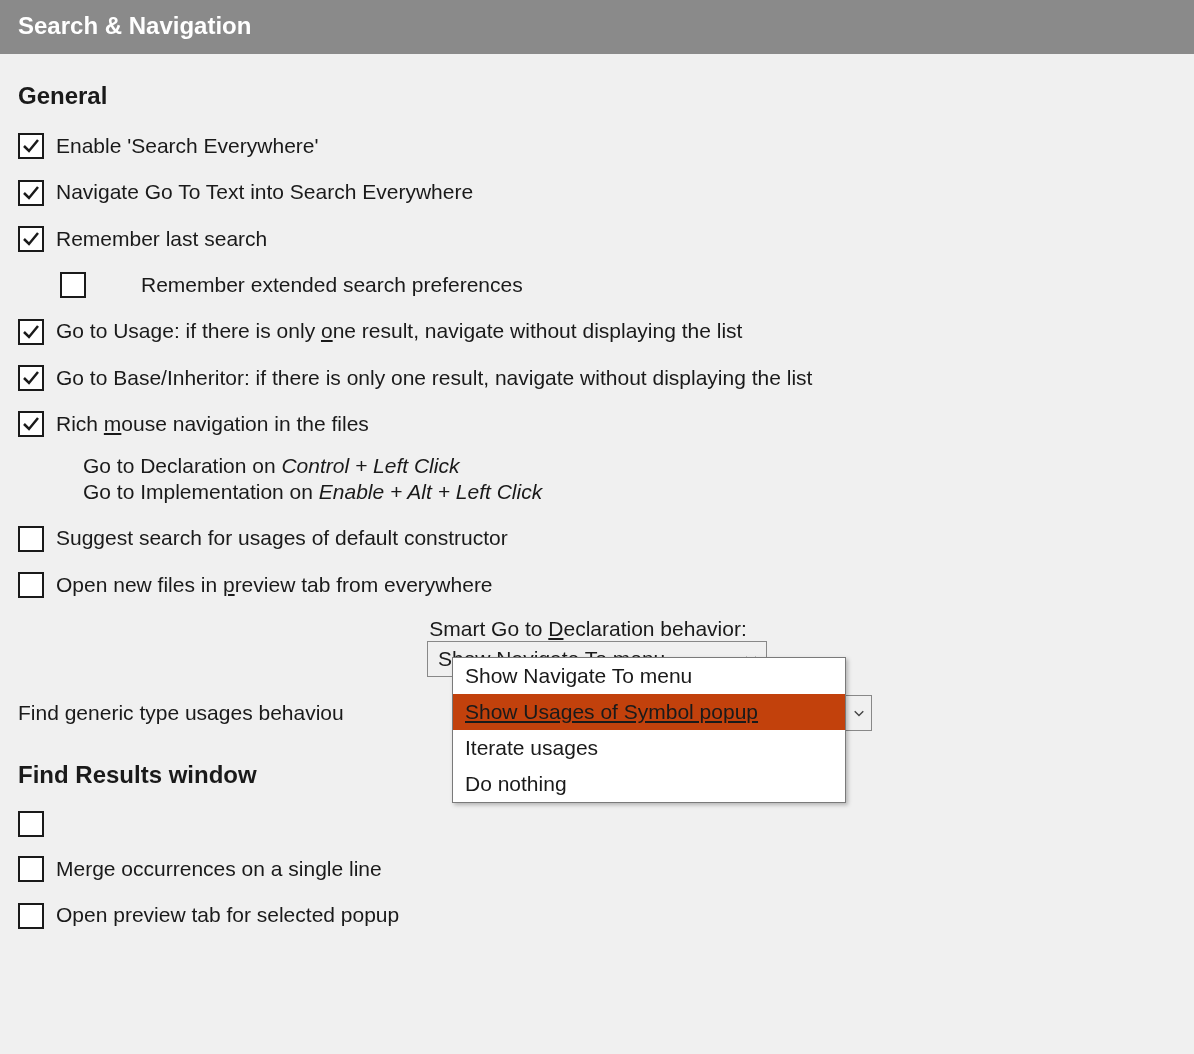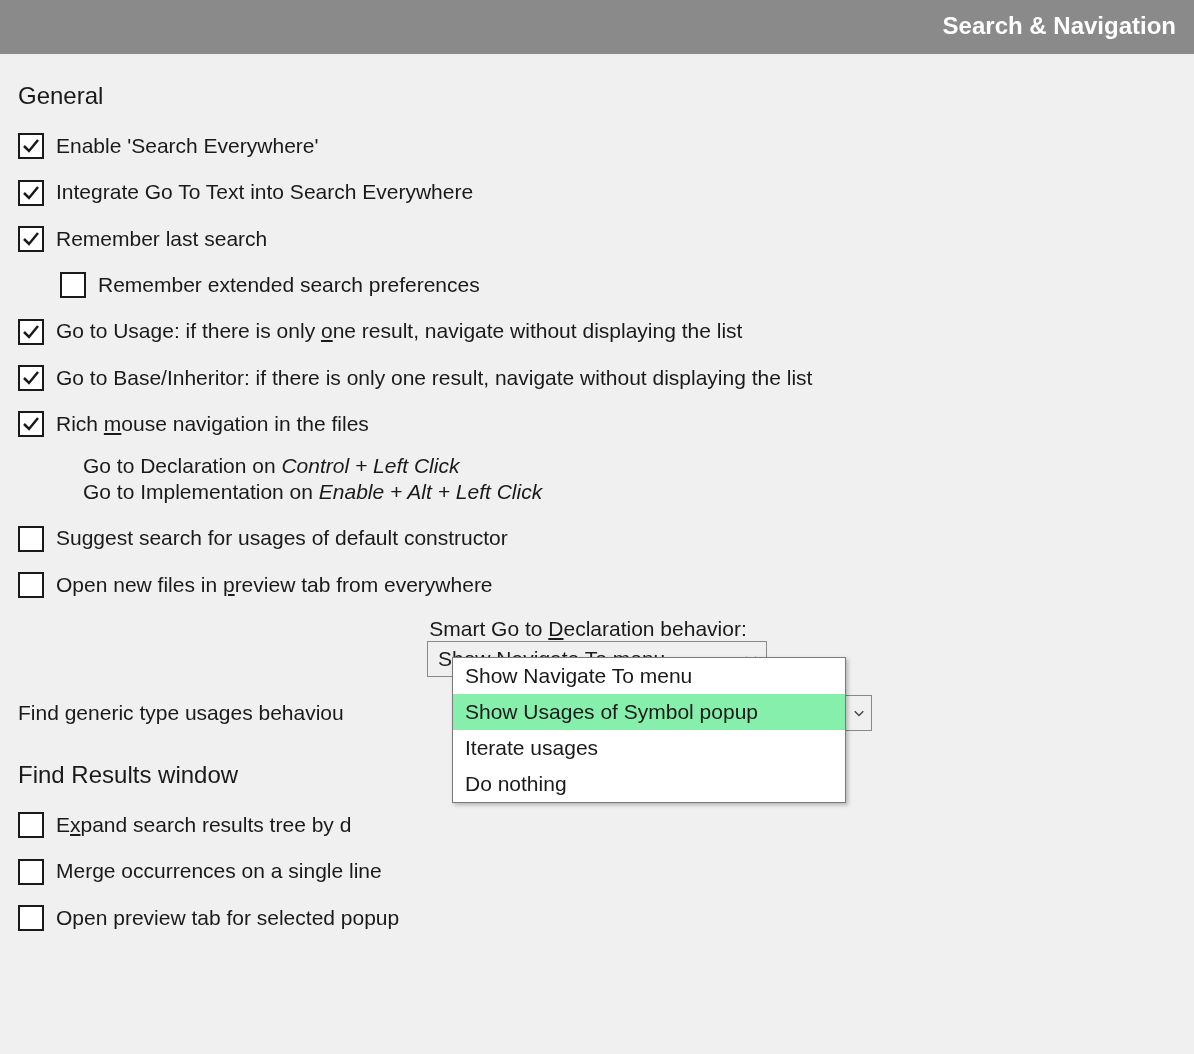--- a/index.html
+++ b/index.html
@@ -13,39 +13,39 @@
       background: #f0f0f0;
       color: #1a1a1a;
       width: 1194px;
     }
     .header {
       background: #8a8a8a;
       color: #ffffff;
       font-weight: 700;
       font-size: 24px;
       padding: 12px 18px 14px 18px;
-      text-align: right;
     }
     .content {
       padding: 28px 18px 20px 18px;
     }
     .section-title {
-      font-weight: 400;
+      font-weight: 700;
       font-size: 24px;
       margin-bottom: 22px;
       color: #1a1a1a;
     }
     .row {
       display: flex;
       align-items: center;
       margin-bottom: 18px;
       line-height: 1.35;
     }
     .row.indent {
       padding-left: 42px;
+      gap: 43px;
     }
     .info-block {
       padding-left: 42px;
       margin-top: -2px;
       margin-bottom: 20px;
     }
     .info-line {
       margin-bottom: 2px;
       margin-left: 23px;
     }
@@ -122,21 +122,22 @@
       background: #ffffff;
       border: 1px solid #7a7a7a;
       box-shadow: 2px 2px 4px rgba(0,0,0,0.25);
       z-index: 10;
     }
     .dropdown-item {
       padding: 6px 12px 6px 12px;
       cursor: default;
     }
     .dropdown-item.highlight {
-      background: #86efac;
+      background: #c2410c;
+      text-decoration: underline;
     }
     .second-form-row {
       display: flex;
       align-items: center;
       margin-bottom: 26px;
       position: relative;
       height: 36px;
     }
     .section-gap {
       margin-top: 30px;
@@ -159,21 +160,21 @@
     </span>
     <span class="label">Enable 'Search Everywhere'</span>
   </div>
 
   <div class="row">
     <span class="checkbox checked">
       <svg viewBox="0 0 20 20">
           <path d="M3 10 L8 15 L17 4" stroke="#1a1a1a" stroke-width="2.5" fill="none"></path>
         </svg>
     </span>
-    <span class="label">Integrate Go To Text into Search Everywhere</span>
+    <span class="label">Navigate Go To Text into Search Everywhere</span>
   </div>
 
   <div class="row">
     <span class="checkbox checked">
       <svg viewBox="0 0 20 20">
           <path d="M3 10 L8 15 L17 4" stroke="#1a1a1a" stroke-width="2.5" fill="none"></path>
         </svg>
     </span>
     <span class="label">Remember last search</span>
   </div>
@@ -256,21 +257,20 @@
         </svg>
     </span>
   </div>
 
   <div class="section-title section-gap">Find Results window</div>
 
   <div class="row">
     <span class="checkbox">
       
     </span>
-    <span class="label"><span>E</span><span class="u">x</span><span>pand search results tree by d</span></span>
   </div>
 
   <div class="row">
     <span class="checkbox">
       
     </span>
     <span class="label">Merge occurrences on a single line</span>
   </div>
 
   <div class="row">

